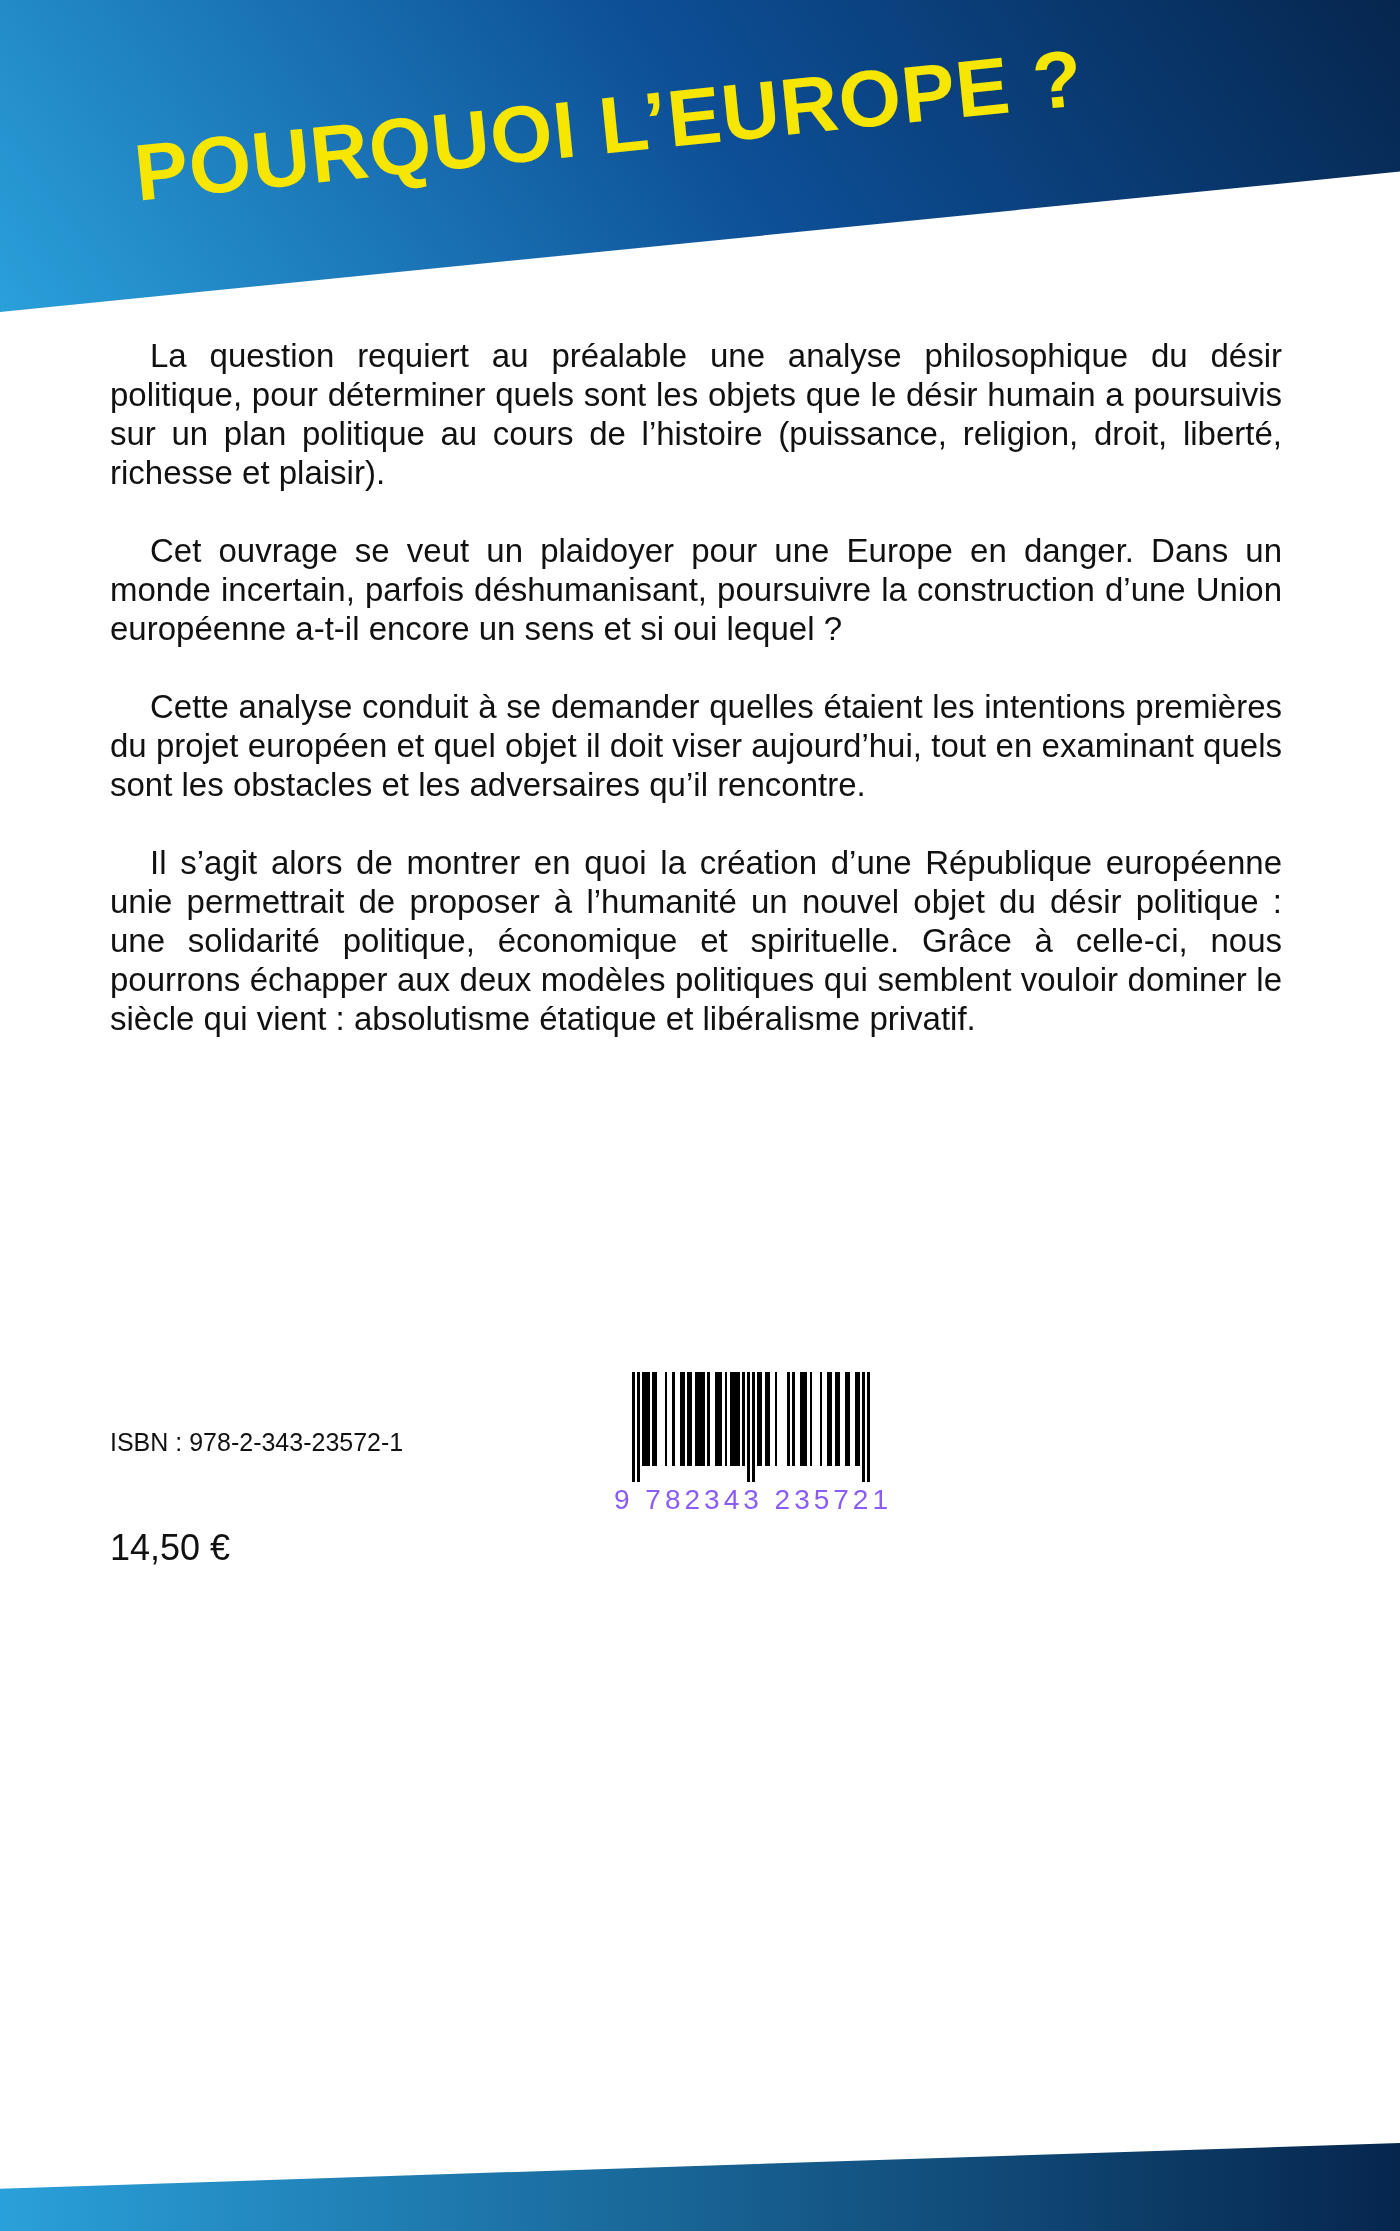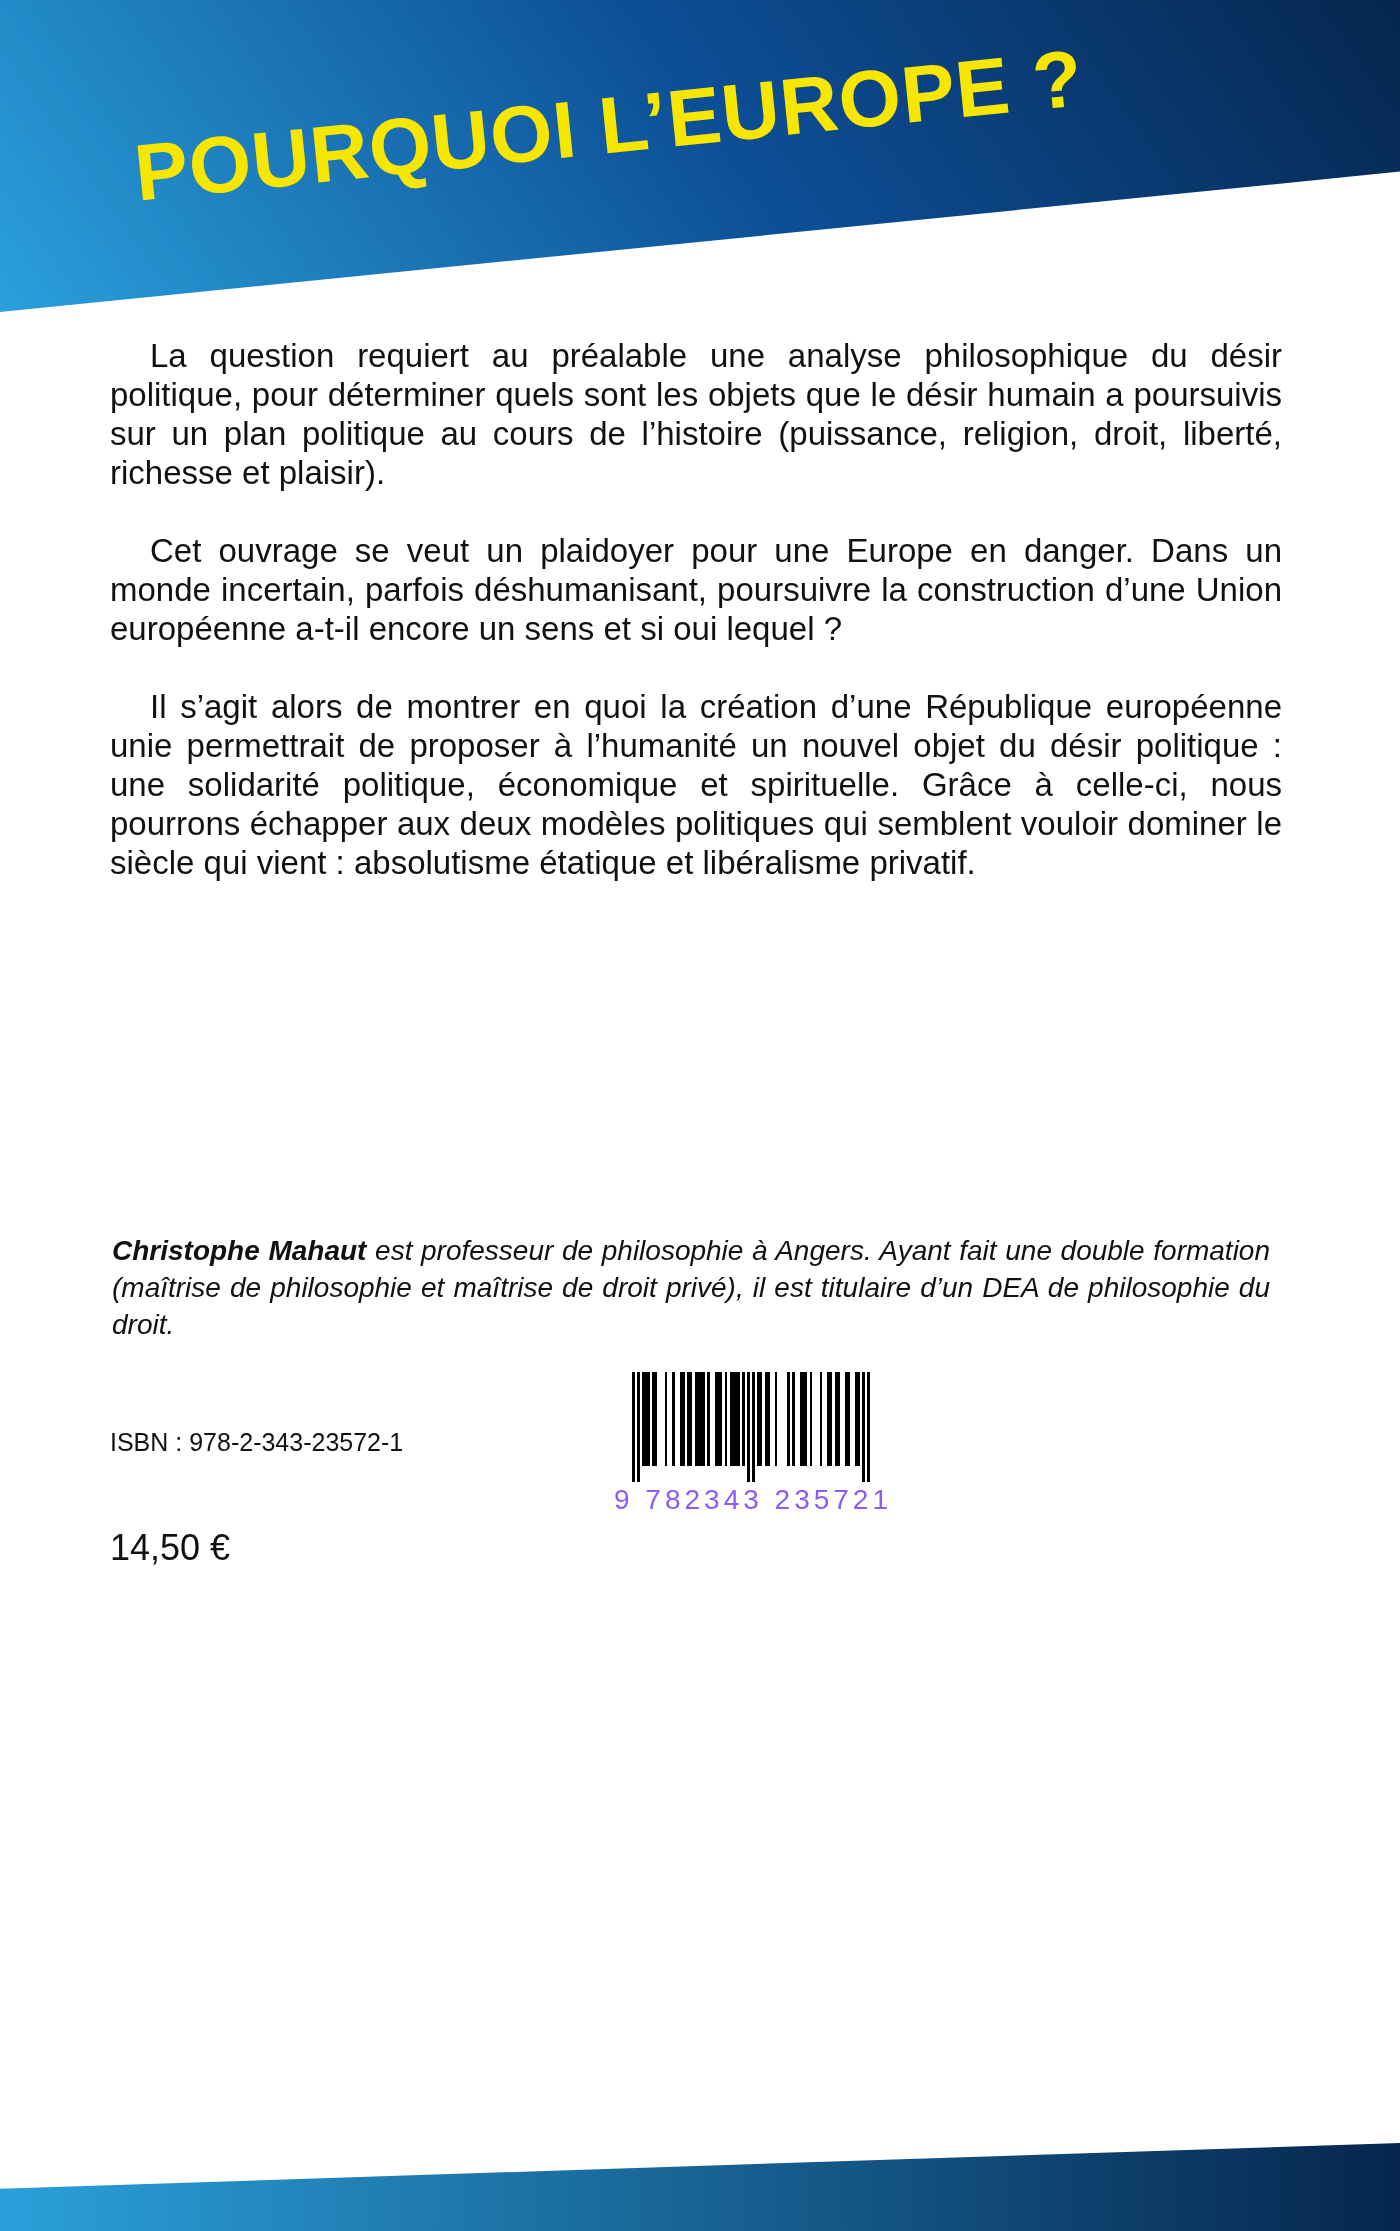--- a/index.html
+++ b/index.html
@@ -90,26 +90,24 @@
 
 <div class="page">
 
   <div class="banner">
     <h1 class="title">POURQUOI L’EUROPE ?</h1>
   </div>
 
   <div class="synopsis">
     <p>La question requiert au préalable une analyse philosophique du désir politique, pour déterminer quels sont les objets que le désir humain a poursuivis sur un plan politique au cours de l’histoire (puissance, religion, droit, liberté, richesse et plaisir).</p>
     <p>Cet ouvrage se veut un plaidoyer pour une Europe en danger. Dans un monde incertain, parfois déshumanisant, poursuivre la construction d’une Union européenne a-t-il encore un sens et si oui lequel ?</p>
+    <p>Cette analyse conduit à se demander quelles étaient les intentions premières du projet européen et quel objet il doit viser aujourd’hui, tout en examinant quels sont les obstacles et les adversaires qu’il rencontre.</p>
     <p>Il s’agit alors de montrer en quoi la création d’une République européenne unie permettrait de proposer à l’humanité un nouvel objet du désir politique : une solidarité politique, économique et spirituelle. Grâce à celle-ci, nous pourrons échapper aux deux modèles politiques qui semblent vouloir dominer le siècle qui vient : absolutisme étatique et libéralisme privatif.</p>
   </div>
 
-  <div class="bio">
-    <p><span class="author">Christophe Mahaut</span> <span>est professeur de philosophie à Angers. Ayant fait une double formation (maîtrise de philosophie et maîtrise de droit privé), il est titulaire d’un DEA de philosophie du droit.</span></p>
-  </div>
 
   <div class="isbn">ISBN : 978-2-343-23572-1</div>
   <div class="price">14,50 €</div>
 
   <div class="barcode">
     <div class="bars" id="barcode-bars">
         <span class="module on guard"></span>
         <span class="module guard"></span>
         <span class="module on guard"></span>
         <span class="module"></span>

